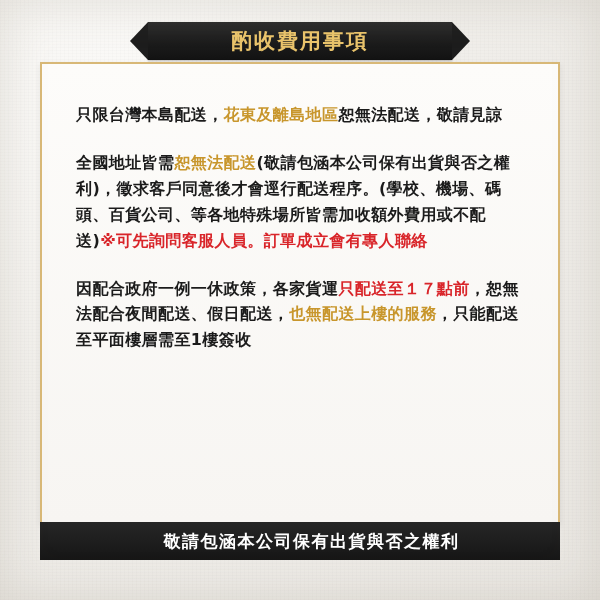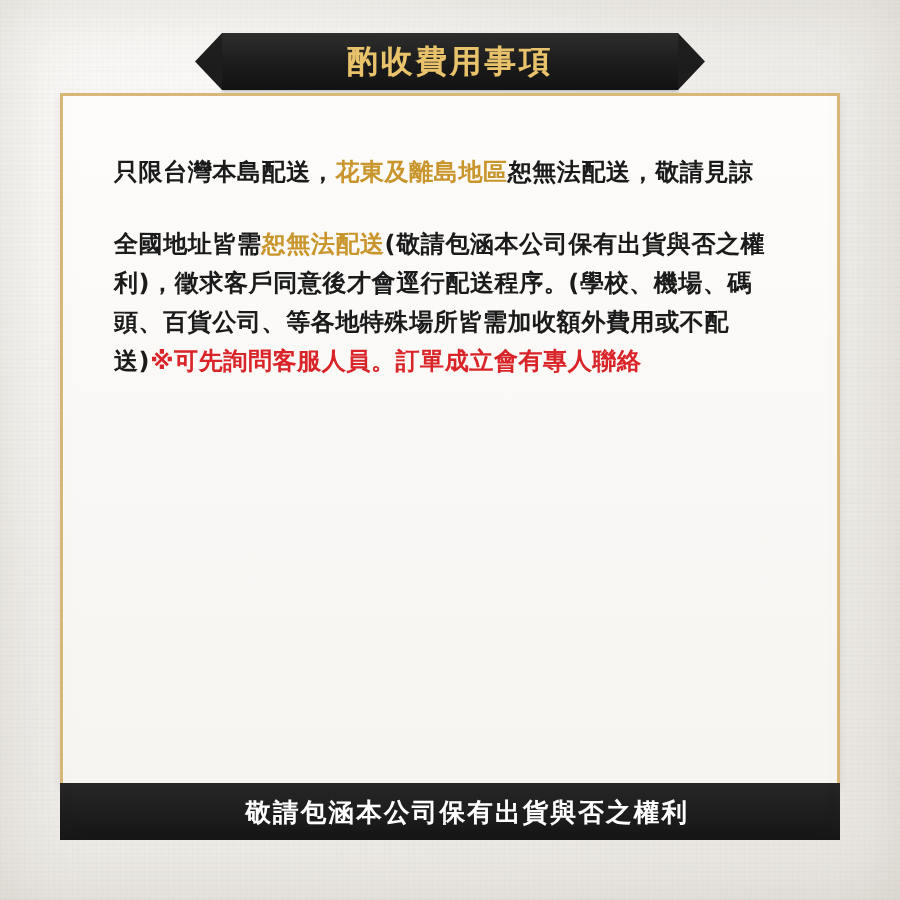--- a/index.html
+++ b/index.html
@@ -148,20 +148,23 @@
     <div class="content">
 
       <p class="para">
         <span>只限台灣本島配送，</span><span class="gold">花東及離島地區</span><span>恕無法配送，敬請見諒</span>
       </p>
 
       <p class="para">
         <span>全國地址皆需</span><span class="gold">恕無法配送</span><span>(敬請包涵本公司保有出貨與否之權利)，徵求客戶同意後才會逕行配送程序。(學校、機場、碼頭、百貨公司、等各地特殊場所皆需加收額外費用或不配送)</span><span class="red">※可先詢問客服人員。訂單成立會有專人聯絡</span>
       </p>
 
+      <p class="para">
+        <span>因配合政府一例一休政策，各家貨運</span><span class="red">只配送至１７點前</span><span>，恕無法配合夜間配送、假日配送，</span><span class="gold">也無配送上樓的服務</span><span>，只能配送至平面樓層需至1樓簽收</span>
+      </p>
 
     </div>
   </div>
 
   <div class="footer">
     <span class="footer-text">敬請包涵本公司保有出貨與否之權利</span>
   </div>
 
   <div class="vignette"></div>
 </div>

